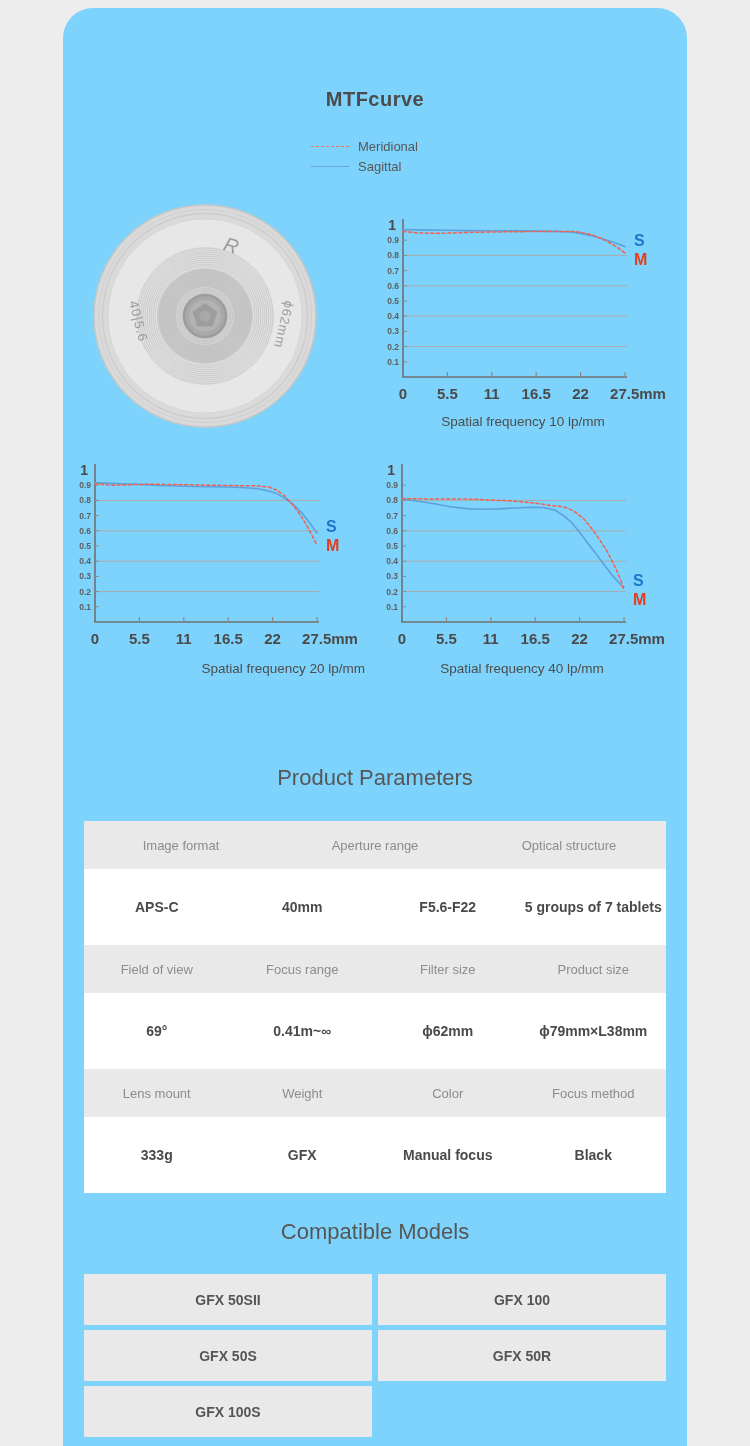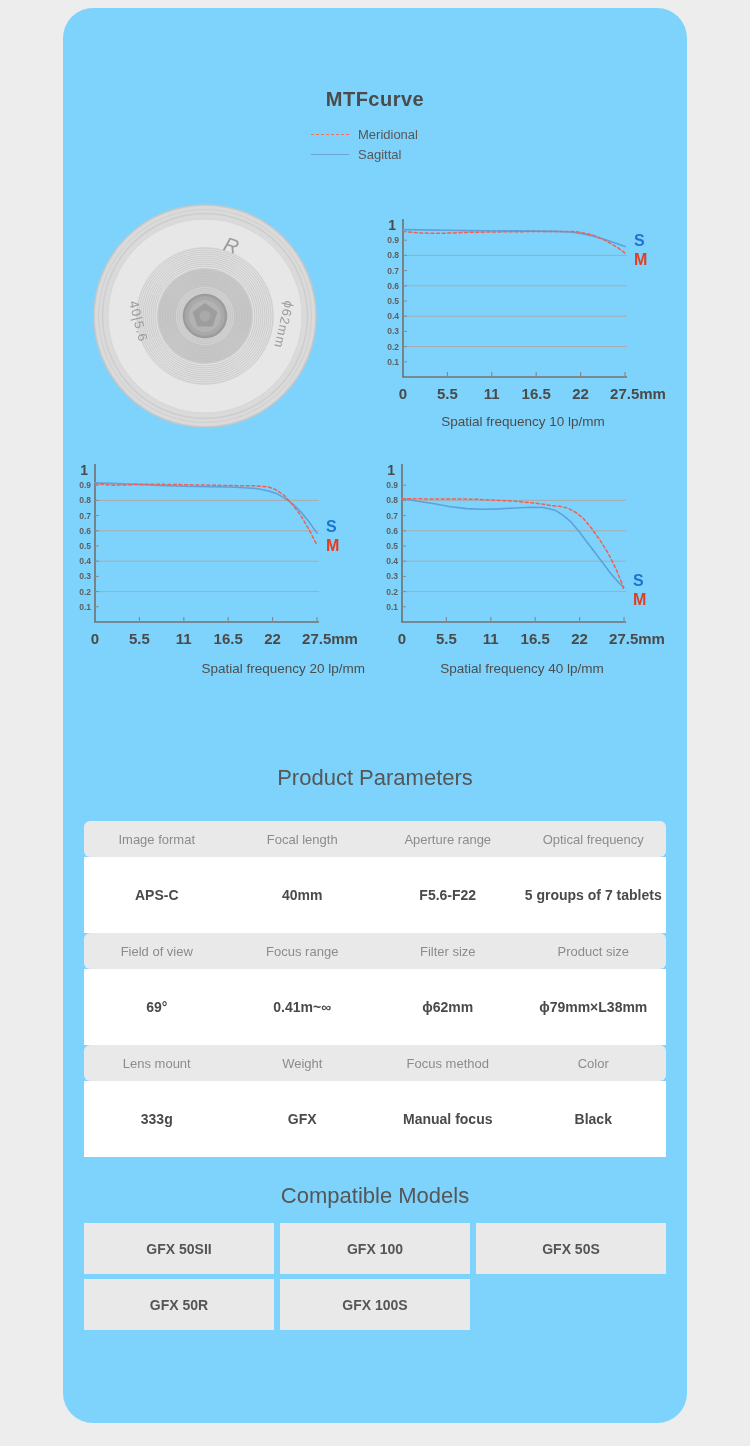--- a/index.html
+++ b/index.html
@@ -4,21 +4,21 @@
 <style>
   * { margin:0; padding:0; box-sizing:border-box; }
   html,body { background:#EDEDED; font-family:"Liberation Sans","DejaVu Sans",sans-serif; }
   body { width:750px; min-height:1446px; margin:0 auto; }
   .card { width:624px; min-height:1407px; margin:8px auto 31px; background:#7dd3fc; border-radius:30px; padding-bottom:93px; overflow:hidden; }
 
   
   .mtf-block { position:relative; height:700px; }
   .mtf-title { position:absolute; top:80px; left:0; width:100%; text-align:center;
                font-size:20px; font-weight:700; color:#4B4B4B; letter-spacing:0.5px; }
-  .legend { position:absolute; left:248px; top:116px;text-align:right; }
+  .legend { position:absolute; left:248px; top:128px;text-align:right; }
   .legend-row { display:flex; align-items:center; height:20px; }
   .legend-swatch { width:38px; margin-right:9px; }
   .swatch-dashed { border-top:1.6px dashed #F2705F; height:0; }
   .swatch-solid  { border-top:1.6px solid #6BA3DC; height:0; }
   .legend-label { font-size:13px; color:#575757; }
 
   .lens-wrap { position:absolute; left:29px; top:195px; width:226px; height:226px; }
   .chart-box { position:absolute; width:300px; height:200px; }
   .chart-0 { left:310px; top:207px; }
   .chart-1 { left:2px;   top:452px; }
@@ -26,30 +26,30 @@
   .chart-caption { position:absolute; width:300px; text-align:center; font-size:13.5px;
                    font-weight:500; color:#4D4D4D; }
   .caption-0 { left:310px; top:406px; }
   .caption-1 { left:2px;   top:653px;text-align:right; }
   .caption-2 { left:309px; top:653px; }
 
   
   .section-title { text-align:center; font-size:22px; font-weight:500; color:#565656; line-height:30px; }
   .params-title { margin-top:55px; }
   .param-table { width:582px; margin:28px auto 0; }
-  .param-header-row { display:flex; height:36px; background:#E9E9E9;border-radius:6px; }
+  .param-header-row { display:flex; height:48px; background:#E9E9E9; }
   .param-value-row  { display:flex; height:76px; background:#FFFFFF; }
   .param-cell { flex:1; display:flex; align-items:center; justify-content:center; text-align:center; }
   .param-header-row .param-cell { font-size:13px; color:#8C8C8C; }
   .param-value-row .param-cell  { font-size:14px; color:#4A4A4A; font-weight:600; }
 
   
   .models-title { margin-top:24px; }
-  .models-grid { width:582px; margin:12px auto 0; display:grid;
-                 grid-template-columns:repeat(3,1fr); gap:5px 6px; }
+  .models-grid { width:582px; margin:27px auto 0; display:grid;
+                 grid-template-columns:repeat(2,1fr); gap:5px 6px; }
   .model-cell { height:51px; background:#E9E9E9; display:flex; align-items:center; justify-content:center;
                 font-size:14px; font-weight:600; color:#555555; }
 
   .lens-label { font-family:"Liberation Sans","DejaVu Sans",sans-serif; fill:#9B9B9B; }
 </style>
 </head>
 <body>
 
 <div class="card">
 
@@ -246,23 +246,22 @@
 
     <div class="chart-caption caption-0">Spatial frequency 10 lp/mm</div>
     <div class="chart-caption caption-1">Spatial frequency 20 lp/mm</div>
     <div class="chart-caption caption-2">Spatial frequency 40 lp/mm</div>
   </div>
 
   <div class="section-title params-title">Product Parameters</div>
   <div class="param-table" id="param-table">
       <div class="param-header-row">
         <div class="param-cell">Image format</div>
-        <div class="param-cell">Focal length</div>
         <div class="param-cell">Aperture range</div>
-        <div class="param-cell">Optical frequency</div>
+        <div class="param-cell">Optical structure</div>
       </div>
       <div class="param-value-row">
         <div class="param-cell">APS-C</div>
         <div class="param-cell">40mm</div>
         <div class="param-cell">F5.6-F22</div>
         <div class="param-cell">5 groups of 7 tablets</div>
       </div>
       <div class="param-header-row">
         <div class="param-cell">Field of view</div>
         <div class="param-cell">Focus range</div>
@@ -271,22 +270,22 @@
       </div>
       <div class="param-value-row">
         <div class="param-cell">69°</div>
         <div class="param-cell">0.41m~∞</div>
         <div class="param-cell">ϕ62mm</div>
         <div class="param-cell">ϕ79mm×L38mm</div>
       </div>
       <div class="param-header-row">
         <div class="param-cell">Lens mount</div>
         <div class="param-cell">Weight</div>
+        <div class="param-cell">Color</div>
         <div class="param-cell">Focus method</div>
-        <div class="param-cell">Color</div>
       </div>
       <div class="param-value-row">
         <div class="param-cell">333g</div>
         <div class="param-cell">GFX</div>
         <div class="param-cell">Manual focus</div>
         <div class="param-cell">Black</div>
       </div>
     </div>
 
   <div class="section-title models-title">Compatible Models</div>

